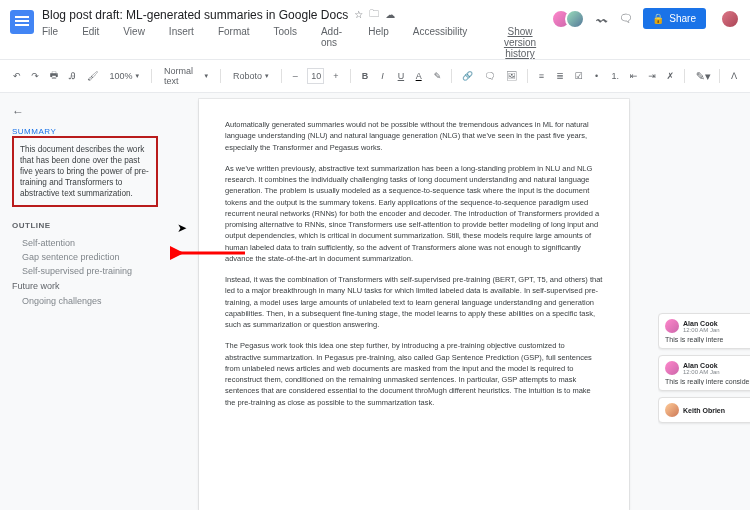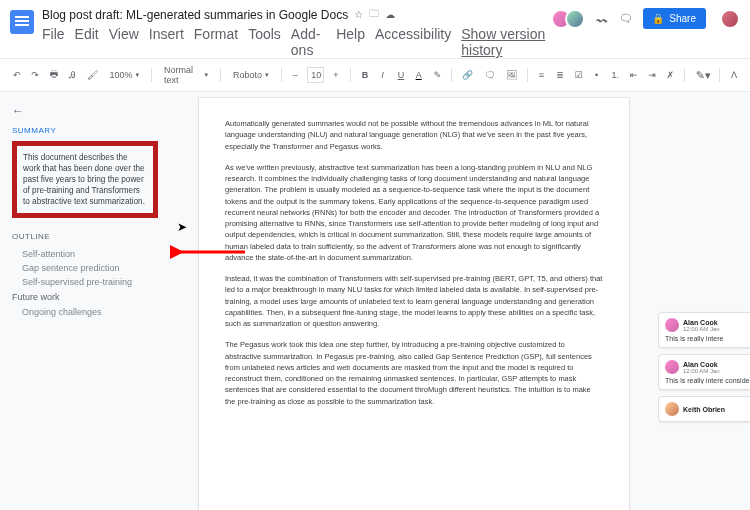--- a/index.html
+++ b/index.html
@@ -5,21 +5,21 @@
   * { box-sizing: border-box; margin: 0; padding: 0; }
   html, body { width: 750px; height: 510px; overflow: hidden; font-family: Arial, sans-serif; background: #f1f1f1; }
   .app { display: flex; flex-direction: column; width: 100%; height: 100%; background: #fff; }
 
   
   .hdr { display: flex; align-items: flex-start; padding: 6px 10px 0 10px; gap: 8px; }
   .docs-logo { width: 24px; height: 24px; background:#4285f4; border-radius:3px; position:relative; margin-top:4px; flex-shrink:0; }
   .docs-logo::after{content:"";position:absolute;left:5px;top:6px;width:14px;height:2px;background:#fff;box-shadow:0 4px 0 #fff,0 8px 0 #fff;}
   .title-area { flex: 1; }
   .title-row { display:flex; align-items:center; gap:6px; font-size:12px; color:#202124; }
-  .menu-row { display:flex; gap:10px; font-size:14px; color:#5f6368; padding-top:3px; }
+  .menu-row { display:flex; gap:24px; font-size:10px; color:#5f6368; padding-top:3px; }
   .menu-row span { cursor:pointer; }
   .vh { text-decoration: underline; }
   .hdr-right { display:flex; align-items:center; gap:10px; margin-top:2px; }
   .presence { display:flex; }
   .avatar { width:20px; height:20px; border-radius:50%; background:#ccc; border:2px solid #fff; margin-left:-6px; }
   .avatar.a{background:linear-gradient(135deg,#f8c,#c6a);} 
   .avatar.b{background:linear-gradient(135deg,#9db,#579);} 
   .avatar.self{background:linear-gradient(135deg,#d78,#a45);} 
   .share-btn { background:#1a73e8; color:#fff; font-size:10px; padding:5px 10px; border-radius:3px; display:flex; gap:4px; align-items:center; cursor:pointer; }
   .ico-sm { width:14px; height:14px; display:flex; align-items:center; justify-content:center; color:#5f6368; font-size:11px; cursor:pointer;}
@@ -31,23 +31,23 @@
   .tb-btn { padding:2px 3px; cursor:pointer; min-width:12px; text-align:center; }
   .dd { display:flex; align-items:center; gap:3px; padding:2px 4px; cursor:pointer; }
   .dd::after{content:"▾"; font-size:7px;}
   .zoom{}
   .ed-chev{font-size:11px;}
 
   
   .body { flex:1; display:flex; background:#f8f9fa; overflow:hidden; position:relative;}
   .left { width:170px; background:#f8f9fa; padding:10px 12px; font-size:9px; color:#5f6368; position:relative;}
   .back { font-size:12px; color:#5f6368; cursor:pointer; margin-bottom:10px; }
-  .panel-label { font-size:8px; letter-spacing:0.5px; color:#1a73e8; text-transform:uppercase; margin-bottom:6px; }
-  .summary-box { border:5px solid #b91c1c; padding:6px; font-size:8.2px; line-height:1.35; color:#3c4043; margin-bottom:14px; }
-  .outline-label { font-size:8px; letter-spacing:0.5px; color:#5f6368; text-transform:uppercase; margin-bottom:6px; }
+  .panel-label { font-size:8px; letter-spacing:0.5px; color:#1a73e8; text-transform:uppercase; }
+  .summary-box { border:2px solid #b91c1c; padding:6px; font-size:8.2px; line-height:1.35; color:#3c4043; margin-bottom:14px; }
+  .outline-label { font-size:8px; letter-spacing:0.5px; color:#5f6368; text-transform:uppercase; margin-bottom:6px;font-weight:bold; }
   .ol-item { padding:3px 0; cursor:pointer; }
   .ol-sub { padding:2px 0 2px 10px; color:#80868b; cursor:pointer; }
 
   .doc-wrap { flex:1; overflow:hidden; display:flex; justify-content:center; padding-top:6px; position:relative;}
   .page { width:430px; background:#fff; box-shadow:0 0 0 1px rgba(0,0,0,0.06),0 1px 3px rgba(0,0,0,0.1); padding:20px 26px; font-size:7.5px; line-height:1.5; color:#3c4043; }
   .page p { margin-bottom:10px; }
 
   .right { width:92px; padding-top:220px; display:flex; flex-direction:column; gap:6px; overflow:hidden;}
   .comment { background:#fff; border:1px solid #e0e0e0; border-radius:4px; padding:5px 6px; font-size:7px; box-shadow:0 1px 2px rgba(0,0,0,0.08); margin-right:-30px;}
   .c-head { display:flex; gap:4px; align-items:center; }
@@ -81,21 +81,21 @@
       <div class="menu-row">
         <span>File</span>
         <span>Edit</span>
         <span>View</span>
         <span>Insert</span>
         <span>Format</span>
         <span>Tools</span>
         <span>Add-ons</span>
         <span>Help</span>
         <span>Accessibility</span>
-        <span class="vh" style="">Show version history</span>
+        <span class="vh" style="text-align:center;">Show version history</span>
       </div>
     </div>
     <div class="hdr-right">
       <div class="presence">
         <div class="avatar a"></div>
         <div class="avatar b"></div>
       </div>
       <div class="ico-sm">〰</div>
       <div class="ico-sm">🗨</div>
       <div class="share-btn">

